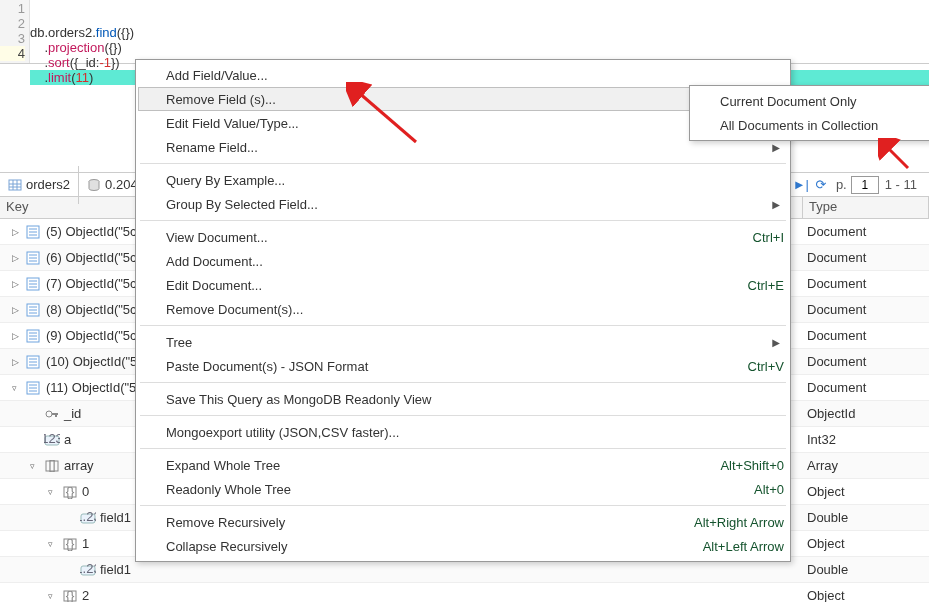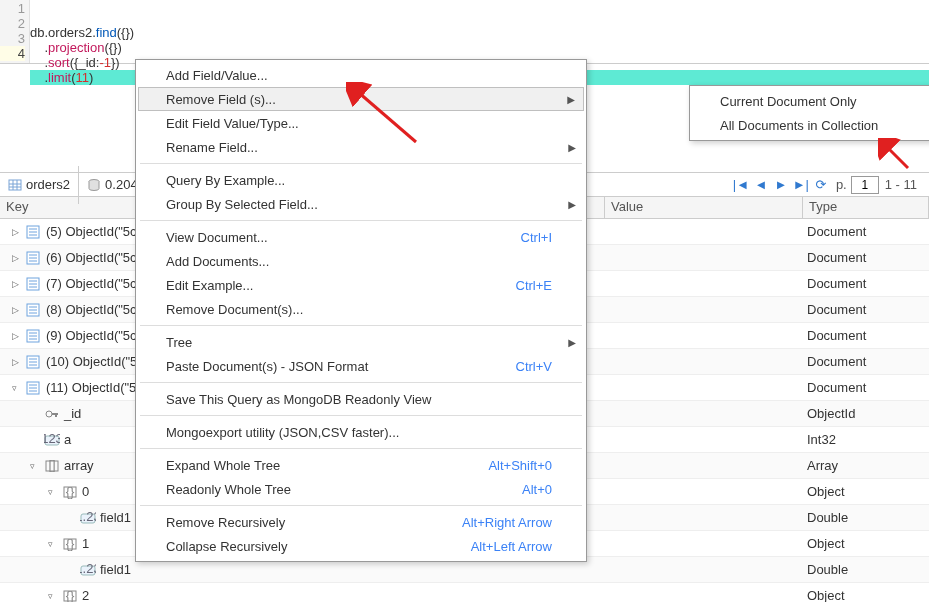--- a/index.html
+++ b/index.html
@@ -48,21 +48,21 @@
 
   .indent { display:inline-block; }
   .twisty { width:10px; display:inline-block; color:#666; font-size:9px; }
   .node-icon { width:16px; height:14px; display:flex; align-items:center; justify-content:center; }
   .node-icon svg { display:block; }
 
   
   .ctxmenu { position:absolute; background:#fff; border:1px solid #999; box-shadow:2px 2px 6px rgba(0,0,0,0.2); padding:3px 2px; z-index:30; }
   .ctxmenu .mi { display:flex; align-items:center; height:24px; padding:0 22px 0 28px; cursor:default; position:relative; white-space:nowrap; }
   .ctxmenu .mi.hov { background:#f0f0f0; border:1px solid #bfbfbf; padding:0 7px 0 27px; }
-  .ctxmenu .mi .short { position:absolute; right:32px; color:#3b82f6; }
+  .ctxmenu .mi .short { position:absolute; right:4px; color:#14532d; }
   .ctxmenu .mi .sub { position:absolute; right:8px; color:#555; font-size:10px; }
   .ctxmenu .sep { height:1px; background:#ddd; margin:4px 2px; }
 
   
   .ann-arrow { position:absolute; z-index:50; pointer-events:none; }
 
 </style>
 </head>
 <body>
 
@@ -355,21 +355,21 @@
             </svg>
           </span>
           <span>2</span>
         </div>
         <div class="cell val"></div>
         <div class="cell typ">Object</div>
       </div>
     </div>
 </div>
 
-<div class="ctxmenu" id="ctxmenu" style="left:135px; top:59px; width:452px;">
+<div class="ctxmenu" id="ctxmenu" style="left:135px; top:59px; width:656px;">
     <div class="mi">
       <span>Add Field/Value...</span>
     </div>
     <div class="mi hov">
       <span>Remove Field (s)...</span>
       <span class="sub">▶</span>
     </div>
     <div class="mi">
       <span>Edit Field Value/Type...</span>
     </div>
@@ -384,24 +384,24 @@
     <div class="mi">
       <span>Group By Selected Field...</span>
       <span class="sub">▶</span>
     </div>
     <div class="sep"></div>
     <div class="mi">
       <span>View Document...</span>
       <span class="short">Ctrl+I</span>
     </div>
     <div class="mi">
-      <span>Add Documents...</span>
-    </div>
-    <div class="mi">
-      <span>Edit Example...</span>
+      <span>Add Document...</span>
+    </div>
+    <div class="mi">
+      <span>Edit Document...</span>
       <span class="short">Ctrl+E</span>
     </div>
     <div class="mi">
       <span>Remove Document(s)...</span>
     </div>
     <div class="sep"></div>
     <div class="mi">
       <span>Tree</span>
       <span class="sub">▶</span>
     </div>

